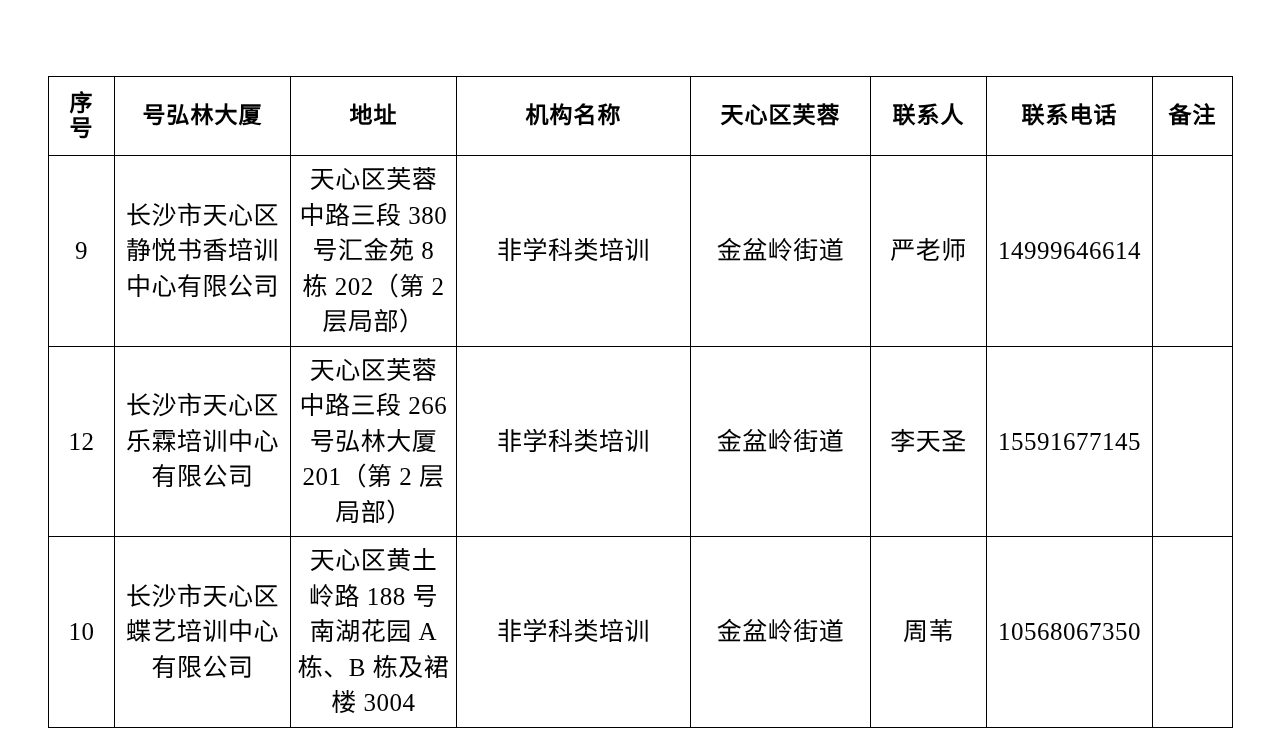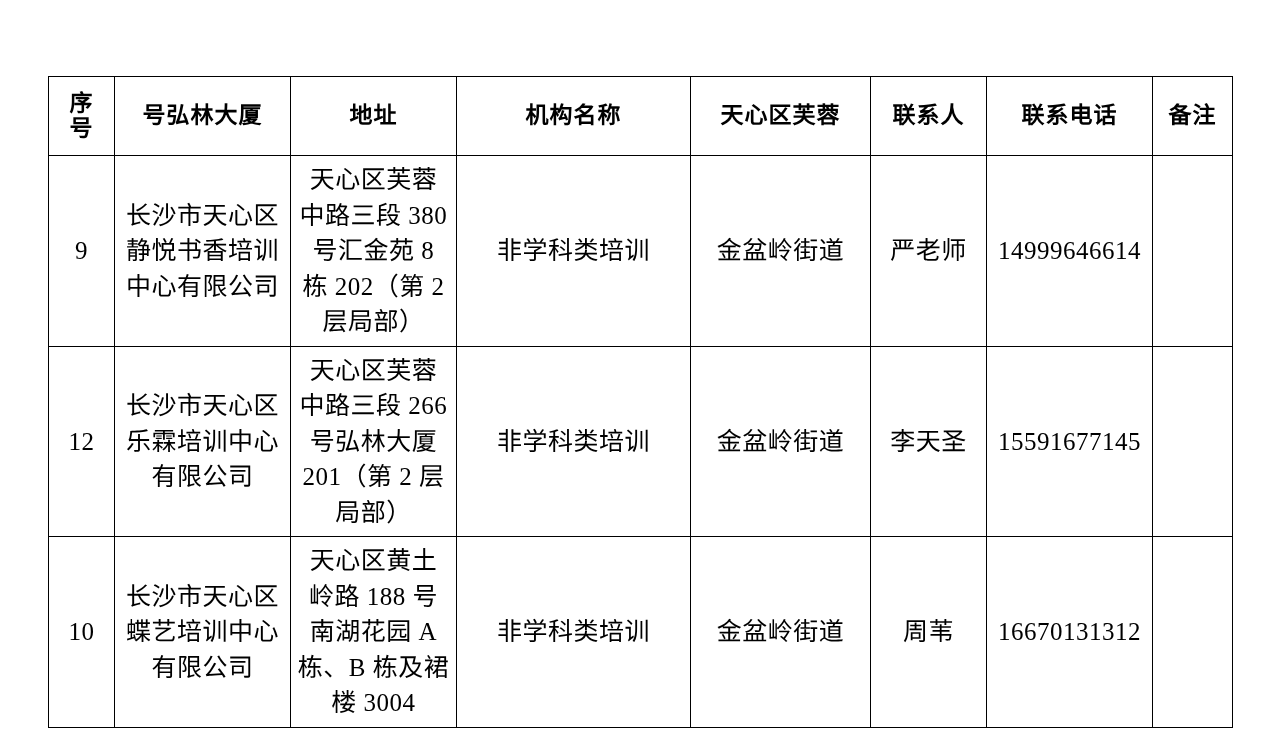--- a/index.html
+++ b/index.html
@@ -197,21 +197,21 @@
         <td>
           <span class="cell-wrap">非学科类培训</span>
         </td>
         <td>
           <span class="cell-wrap">金盆岭街道</span>
         </td>
         <td>
           <span class="cell-wrap">周苇</span>
         </td>
         <td class="num-cell">
-          <span class="cell-wrap">16670131312</span>
+          <span class="cell-wrap">10568067350</span>
         </td>
         <td>
           <span class="cell-wrap"></span>
         </td>
       </tr>
     </tbody>
   </table>
 </div>
 
 </body></html>

